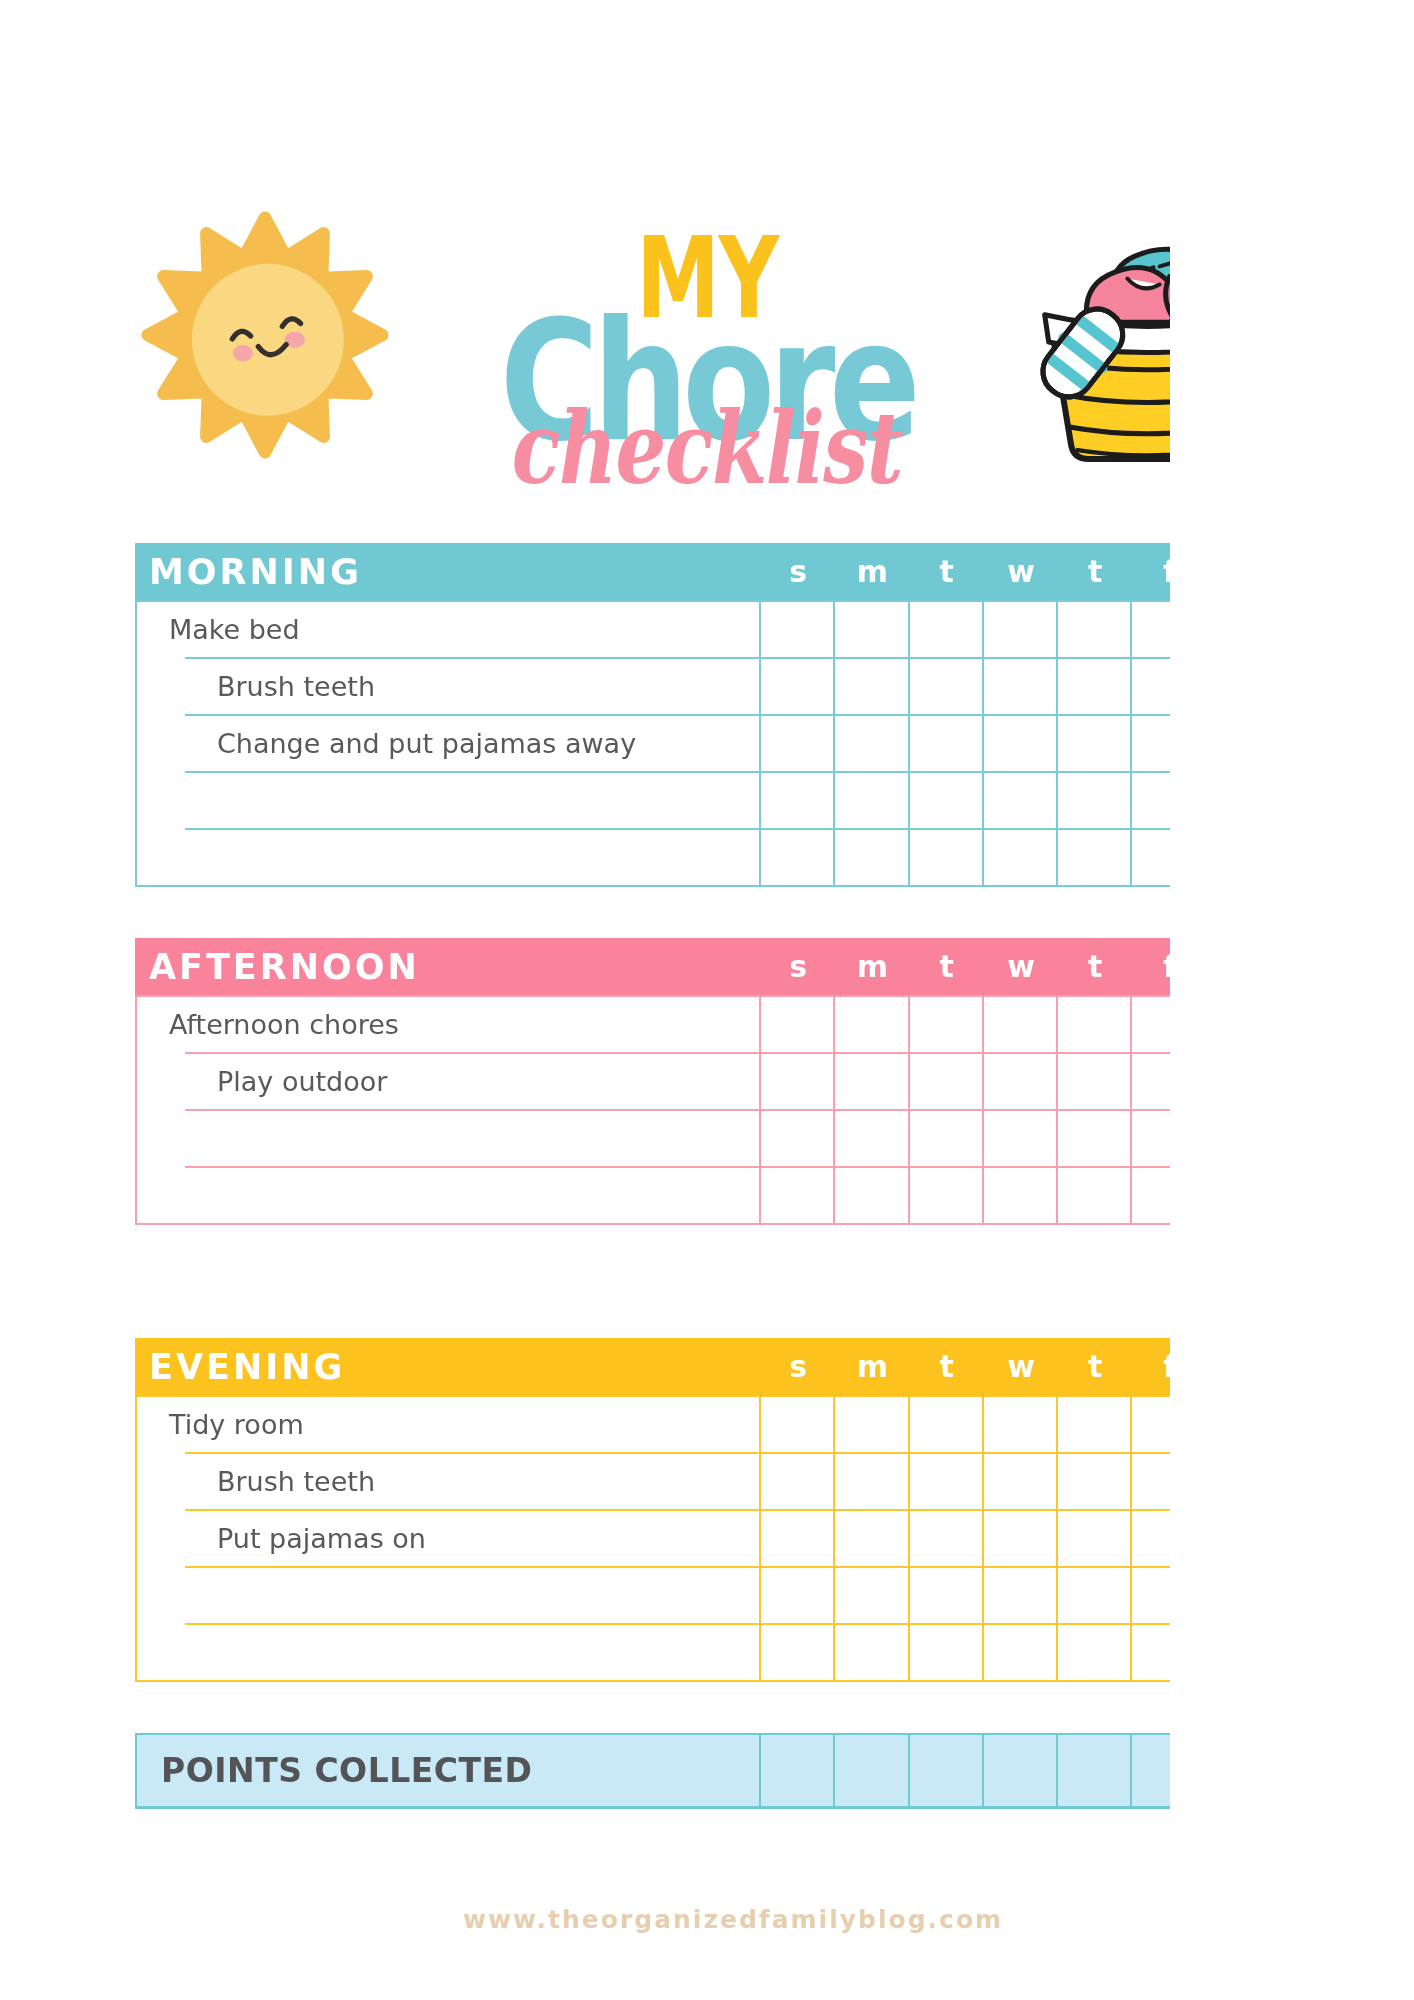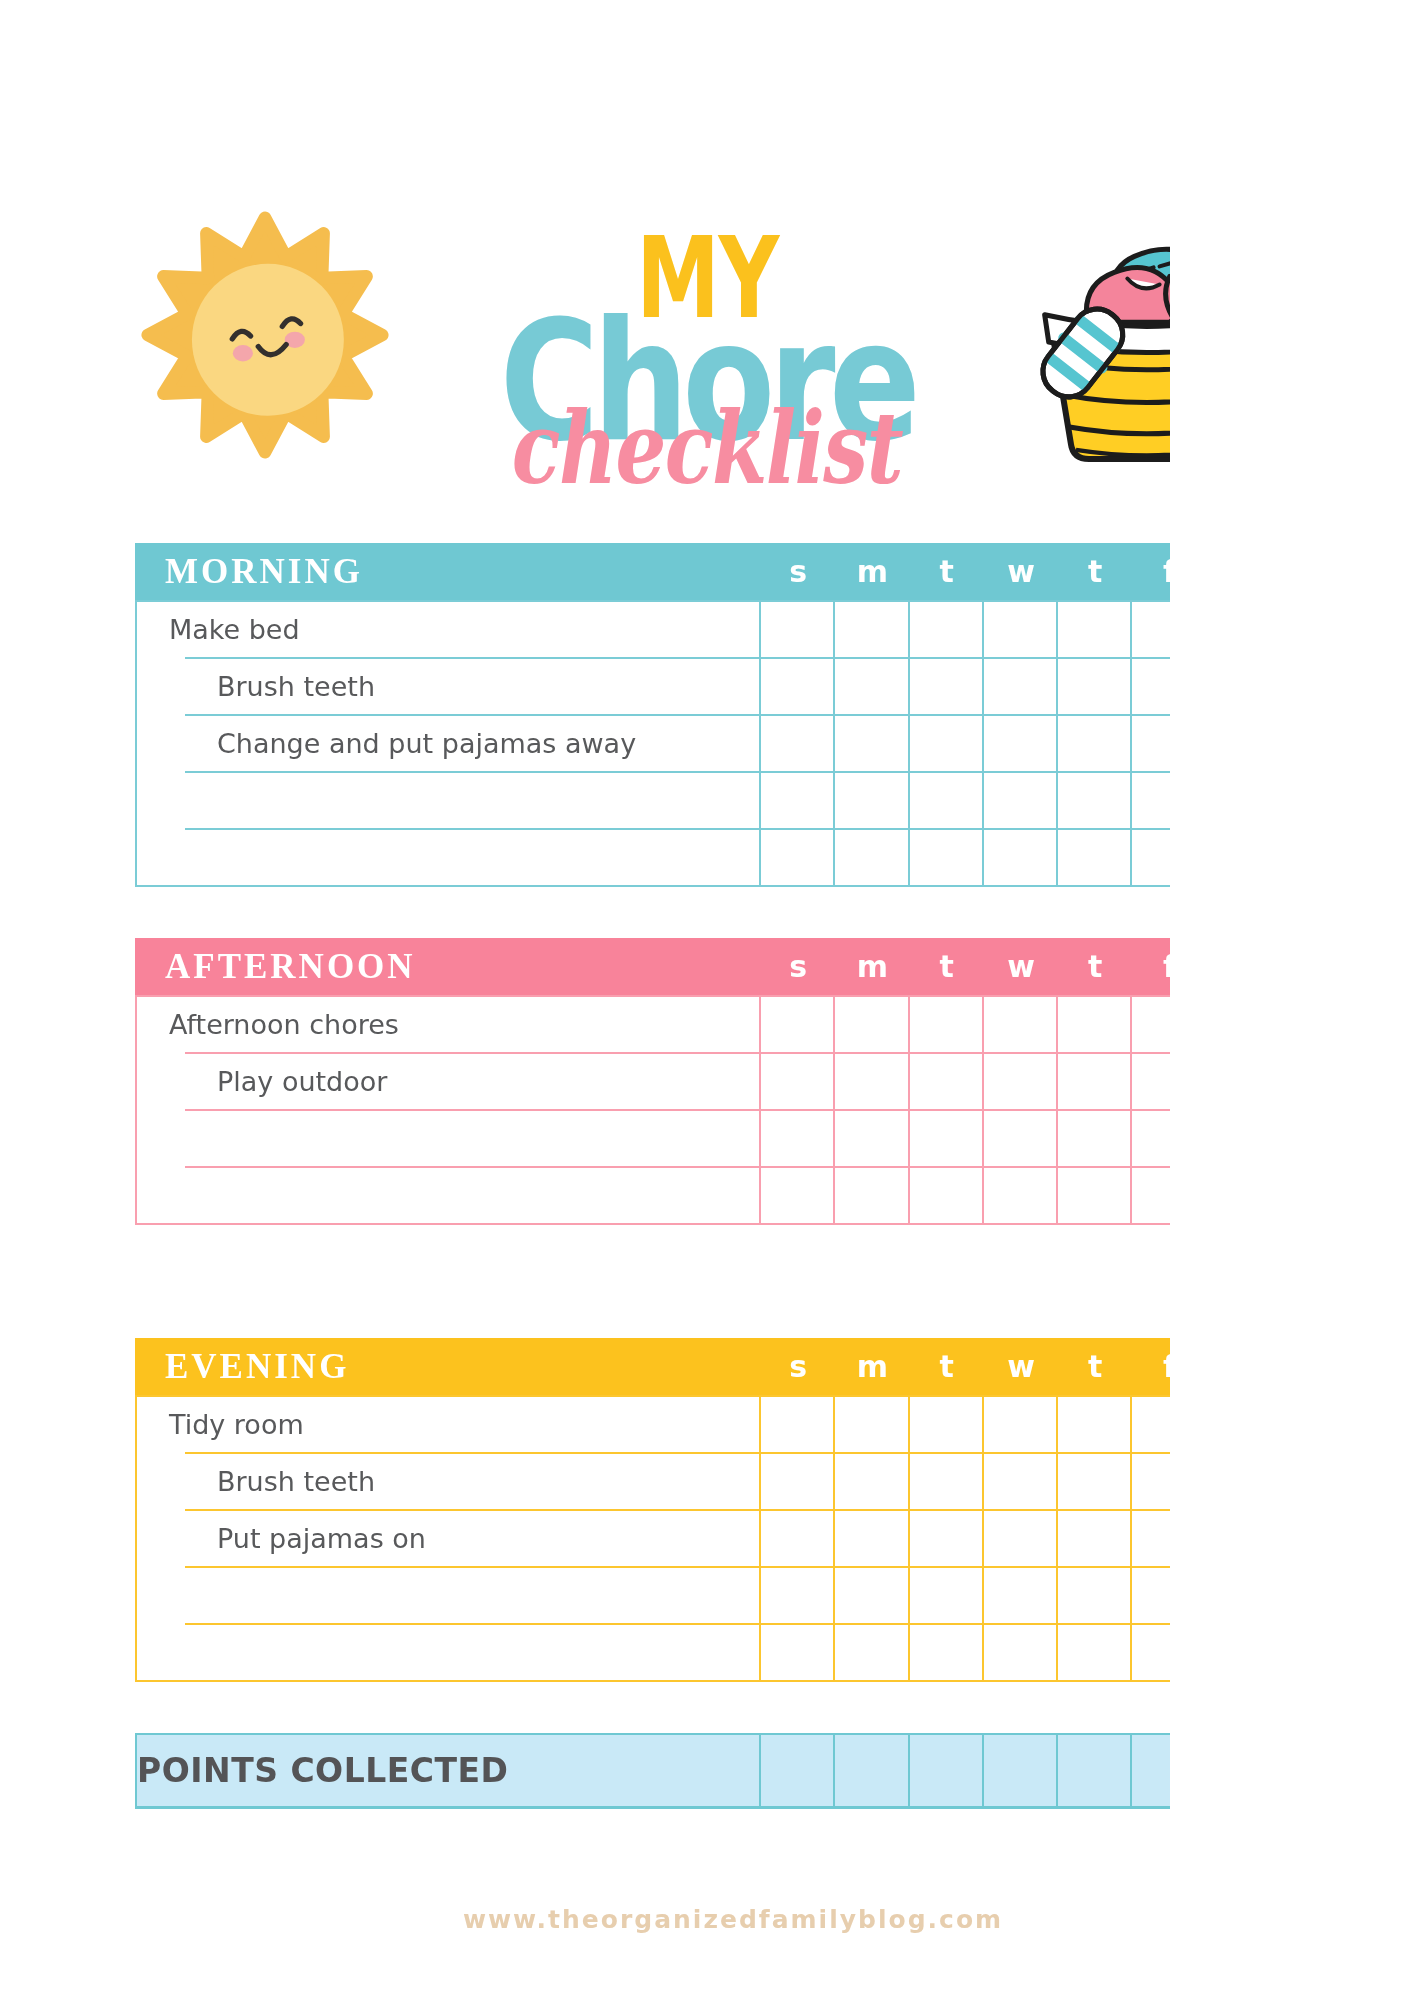--- a/index.html
+++ b/index.html
@@ -13,40 +13,40 @@
   .title-script{top:398px;font-size:100px;color:#F78DA1;font-family:"DejaVu Serif","Liberation Serif",serif;
                 font-style:italic;font-weight:700;transform:scaleX(.8);letter-spacing:-2px;}
 
   
   .sun-art{position:absolute;left:140px;top:210px;}
   .basket-art{position:absolute;left:1018px;top:214px;}
 
   
   .chart{position:absolute;left:135px;width:1146px;}
   .chart-header{height:57px;display:flex;align-items:center;color:#fff;}
-  .chart-title{padding-left:30px;font-size:35px;font-weight:800;letter-spacing:3px;font-family:Liberation Serif, serif;}
+  .chart-title{padding-left:14px;font-size:35px;font-weight:800;letter-spacing:3px;}
   .day-strip{margin-left:auto;display:flex;width:520px;}
   .day-letter{width:74.3px;text-align:center;font-size:30px;font-weight:800;}
   .rows{border:2px solid var(--line);}
   .row{display:flex;height:55px;}
   .row + .row{border-top:2px solid var(--line);margin-left:48px;}
   .row-label{flex:1;display:flex;align-items:center;padding-left:32px;
              font-size:27px;color:#58595B;}
   .check-cell{width:74.3px;box-sizing:border-box;border-left:2px solid var(--line);background:#fff;}
 
   .t-teal  {--c:#6FC8D2;--line:#7BCCD6;}
   .t-pink  {--c:#F8839A;--line:#F99FAF;}
   .t-yellow{--c:#FCC21E;--line:#FCC62F;}
   .chart-header{background:var(--c);}
   .m-pos{top:543px;} .a-pos{top:938px;} .e-pos{top:1338px;}
 
   
   .points{position:absolute;left:135px;top:1733px;width:1146px;height:76px;box-sizing:border-box;
           background:#C9E9F7;border:2px solid #6FC8D2;border-bottom-width:3px;display:flex;}
-  .points-label{flex:1;display:flex;align-items:center;
+  .points-label{flex:1;display:flex;align-items:center;padding-left:24px;
                 font-size:33px;font-weight:700;color:#545456;letter-spacing:.5px;}
   .points-cell{width:74.3px;box-sizing:border-box;border-left:2px solid #6FC8D2;}
 
   
   .footer{position:absolute;left:0;top:1905px;width:1414px;text-align:center;
           font-size:25px;font-weight:800;letter-spacing:2px;color:#E7CEAE;margin-left:26px;}
 </style>
 </head>
 <body>
 

